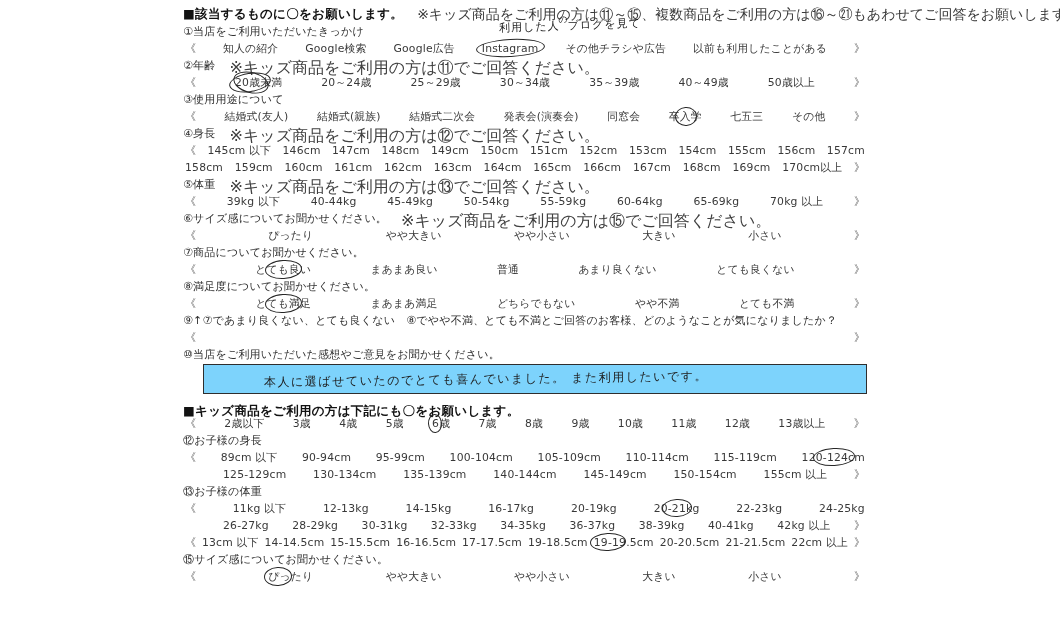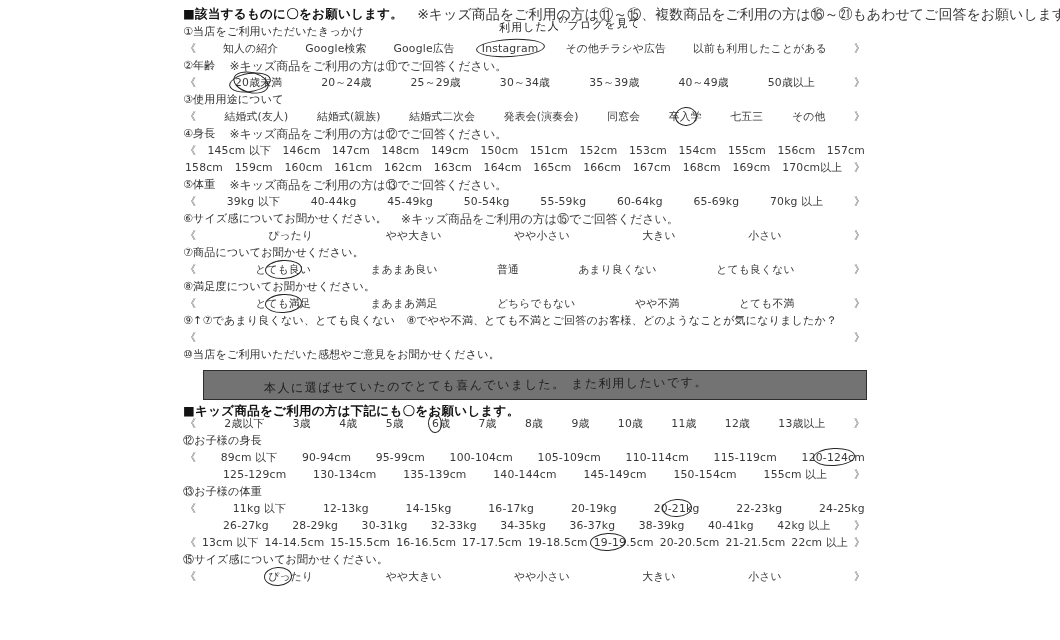--- a/index.html
+++ b/index.html
@@ -5,39 +5,39 @@
   html,body{margin:0;padding:0;background:#ffffff;width:1060px;height:640px;overflow:hidden;
     font-family:"DejaVu Sans","Liberation Sans",sans-serif;}
   .sheet{position:absolute;left:183px;top:6px;width:684px;color:#3d3d3d;}
   .hline{display:flex;align-items:flex-start;gap:14px;height:18px;white-space:nowrap;}
   .h1{font-weight:bold;color:#121212;font-size:12.5px;letter-spacing:0.3px;}
   .hnote{font-size:14px;color:#3a3a3a;}
   .h2wrap{height:20px;padding-top:4px;box-sizing:border-box;}
   section.q{position:relative;}
   .qline{display:flex;align-items:flex-start;height:17px;white-space:nowrap;}
   .qlabel{font-size:11px;color:#2f2f2f;letter-spacing:0.2px;}
-  .qnote{font-size:12px;color:#404040;margin-left:14px;}
+  .qnote{font-size:16px;color:#404040;margin-left:14px;}
   .row{display:flex;justify-content:space-between;align-items:baseline;height:17px;
        font-size:10.8px;padding:0 2px 0 2px;white-space:nowrap;}
   .row.cont{padding-left:40px;}
   .chev{color:#5a5a5a;font-size:11px;}
   .opt{position:relative;color:#383838;letter-spacing:0.2px;}
   .opt.circled::after{content:"";position:absolute;left:-6px;right:-6px;top:-3px;bottom:-2px;
        border:1.5px solid #262626;border-radius:50%;transform:rotate(-3deg);pointer-events:none;}
   .opt.circled.c-left::after{left:-4px;right:46%;}
   .opt.circled.c-mid::after{left:18%;right:16%;}
   .opt.scribbled::before{content:"";position:absolute;left:-2px;right:28%;top:-4px;bottom:-3px;
        border:1.6px solid #262626;border-radius:50%;transform:rotate(14deg);pointer-events:none;}
   .opt.scribbled::after{left:-6px;right:24%;transform:rotate(-9deg);border-width:1.7px;}
   .annot{position:absolute;left:316px;top:-6px;font-size:11px;color:#1b1b1b;
        transform:rotate(-2deg);white-space:nowrap;z-index:3;letter-spacing:1px;}
   .annot .ins{position:relative;top:-7px;font-size:9px;margin:0 -1px;}
   .q10block{height:49px;}
-  .comment-box{border:1.5px solid #2e2e2e;height:30px;margin:6px 0 0 20px;position:relative;
-       box-sizing:border-box;background:#737373;}
+  .comment-box{border:1.5px solid #2e2e2e;height:30px;margin:0 0 0 20px;position:relative;
+       box-sizing:border-box;background:#7dd3fc;}
   .hand{position:absolute;left:60px;top:6px;font-size:12px;color:#1d1d1d;
        transform:rotate(-0.8deg);letter-spacing:1.5px;white-space:nowrap;}
 </style>
 </head>
 <body>
 
 <div class="sheet">
 
   <div class="hline">
     <span class="h1">■該当するものに〇をお願いします。</span>

